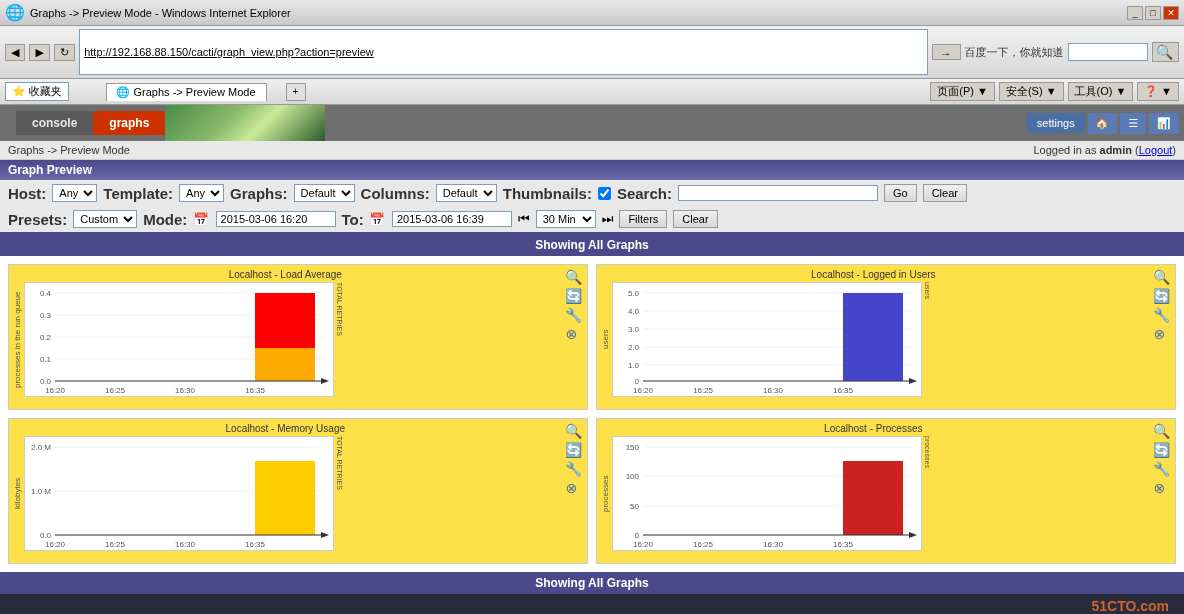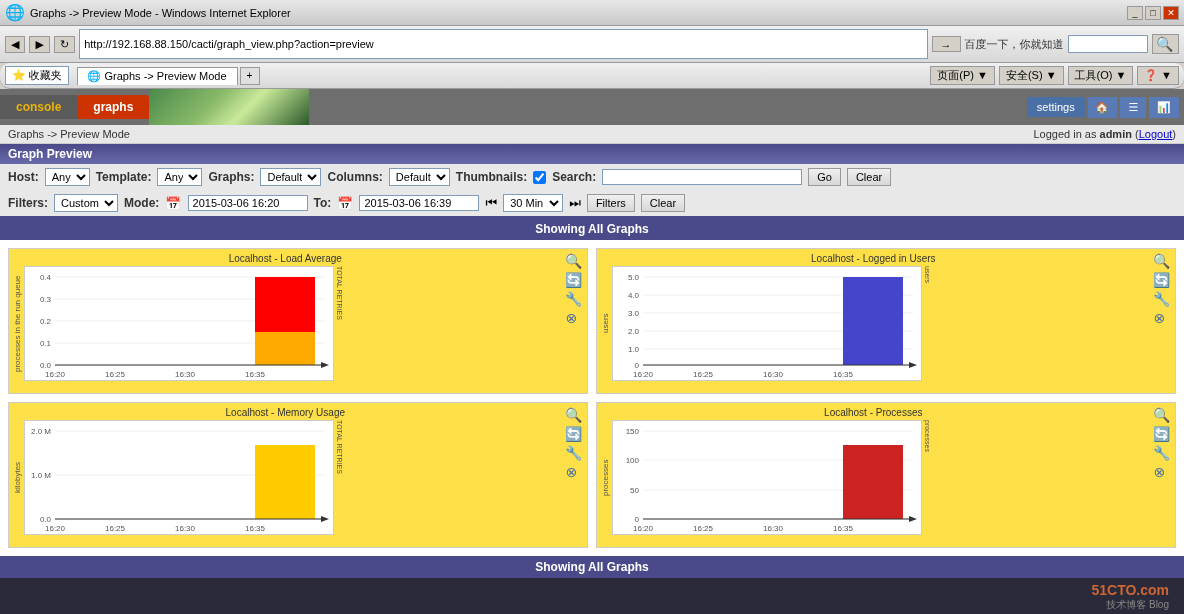--- a/index.html
+++ b/index.html
@@ -1,42 +1,42 @@
 <!DOCTYPE html>
 <html><head>
   <meta charset="utf-8">
   <style>
     * { margin: 0; padding: 0; box-sizing: border-box; }
     body { font-family: Arial, sans-serif; font-size: 11px; background: #d4d0c8; width: 1184px; }
 
     
     .browser-titlebar { background: linear-gradient(to bottom, #e8e8e8, #c8c8c8); padding: 3px 5px; font-size: 11px; border-bottom: 1px solid #999; display: flex; align-items: center; gap: 5px; }
     .fav-btn { background: #fff; border: 1px solid #7f9db9; padding: 1px 6px; font-size: 11px; cursor: pointer; display: flex; align-items: center; gap: 3px; }
-    .tab-bar { background: linear-gradient(to bottom, #e0e0e0, #c8c8c8); display: flex; align-items: center; padding: 2px 5px; gap: 2px; border-bottom: 1px solid #999; }
+    .tab-bar { background: linear-gradient(to bottom, #e0e0e0, #c8c8c8); display: flex; align-items: center; padding: 2px 5px; gap: 19px; border-bottom: 1px solid #999; margin-left: 29px; }
     .tab { background: linear-gradient(to bottom, #f5f5f5, #e0e0e0); border: 1px solid #999; border-bottom: none; padding: 2px 10px; font-size: 11px; }
     .tab.active { background: #fff; }
 
     
     .app-nav { background: #6e6e6e; display: flex; align-items: center; padding: 0; }
     .nav-btn { padding: 5px 16px; font-size: 12px; font-weight: bold; cursor: pointer; color: #fff; background: transparent; border: none; }
-    .nav-btn.console { background: #5a5a5a; color: #eab308; }
+    .nav-btn.console { background: #5a5a5a; color: #e5e5e5; margin-left: 16px; }
     .nav-btn.graphs { background: #cc3300; color: #fff; border-radius: 3px 3px 0 0; }
     .nav-right { margin-left: auto; display: flex; align-items: center; gap: 3px; padding-right: 5px; padding-left: 44px; }
     .nav-right-btn { background: #4a6fa5; color: #fff; border: none; padding: 4px 10px; font-size: 11px; cursor: pointer; }
     .nav-icon-btn { background: #5a7ab5; color: #fff; border: none; padding: 4px 8px; font-size: 11px; cursor: pointer; }
 
     .breadcrumb-bar { background: #e8e8e8; padding: 3px 8px; font-size: 11px; color: #333; border-bottom: 1px solid #ccc; display: flex; justify-content: space-between; align-items: center; }
     .logged-in { font-size: 11px; color: #333; }
     .logged-in a { color: #0000cc; }
 
     
     .filters-section { background: #e8e8e8; border-bottom: 2px solid #4a4a8a; }
     .filters-title { background: linear-gradient(to bottom, #4a4a8a, #6a6aaa); color: #fff; padding: 3px 8px; font-size: 12px; font-weight: bold; }
     .filter-row { padding: 4px 8px; display: flex; align-items: center; gap: 6px; flex-wrap: wrap; }
-    .filter-label { font-size: 12px; font-weight: bold; color: #333; }
+    .filter-label { font-size: 15px; font-weight: bold; color: #333; }
     select { font-size: 11px; border: 1px solid #7f9db9; padding: 1px 2px; background: #fff; }
     input[type="text"] { font-size: 11px; border: 1px solid #7f9db9; padding: 1px 4px; background: #fff; }
     input[type="checkbox"] { margin: 0; }
     .btn { background: linear-gradient(to bottom, #f0f0f0, #d8d8d8); border: 1px solid #999; padding: 2px 8px; font-size: 11px; cursor: pointer; }
     .date-input { font-size: 11px; border: 1px solid #7f9db9; padding: 1px 4px; background: #fff; width: 120px; }
 
     
     .content-area { background: #fff; }
     .showing-bar { background: #4a4a8a; color: #fff; text-align: center; padding: 4px; font-size: 12px; font-weight: bold; }
 
@@ -66,28 +66,28 @@
     <button style="width:16px;height:14px;font-size:9px;background:#d4d0c8;border:1px solid #999;cursor:pointer;">_</button>
     <button style="width:16px;height:14px;font-size:9px;background:#d4d0c8;border:1px solid #999;cursor:pointer;">□</button>
     <button style="width:16px;height:14px;font-size:9px;background:#cc3300;color:#fff;border:1px solid #999;cursor:pointer;">✕</button>
   </div>
 </div>
 
 <div style="background:linear-gradient(to bottom,#f0f0f0,#d8d8d8);padding:3px 5px;border-bottom:1px solid #999;display:flex;align-items:center;gap:4px;">
   <button style="font-size:11px;padding:1px 5px;background:#d4d0c8;border:1px solid #999;cursor:pointer;">◀</button>
   <button style="font-size:11px;padding:1px 5px;background:#d4d0c8;border:1px solid #999;cursor:pointer;">▶</button>
   <button style="font-size:11px;padding:1px 5px;background:#d4d0c8;border:1px solid #999;cursor:pointer;">↻</button>
-  <input type="text" style="flex: 1 1 0%; font-size: 11px; border: 1px solid rgb(127, 157, 185); padding: 8px 4px; background: rgb(255, 255, 255);" value="http://192.168.88.150/cacti/graph_view.php?action=preview">
+  <input type="text" style="flex: 1 1 0%; font-size: 11px; border: 1px solid rgb(127, 157, 185); padding: 16px 4px; background: rgb(255, 255, 255); text-decoration: underline;" value="http://192.168.88.150/cacti/graph_view.php?action=preview">
   <button style="font-size:11px;padding:1px 8px;background:#d4d0c8;border:1px solid #999;cursor:pointer;">→</button>
   <span style="font-size:11px;color:#333;">百度一下，你就知道</span>
   <input type="text" style="width: 80px; font-size: 11px; border: 1px solid rgb(127, 157, 185); padding: 2px 4px;">
   <button style="font-size:14px;padding:1px 4px;background:#d4d0c8;border:1px solid #999;cursor:pointer;">🔍</button>
 </div>
 
-<div style="background:linear-gradient(to bottom,#f0f0f0,#d8d8d8);padding:3px 5px;border-bottom:1px solid #999;display:flex;align-items:center;gap:8px;border-radius:10px;">
+<div style="background:linear-gradient(to bottom,#f0f0f0,#d8d8d8);padding:3px 5px;border-bottom:1px solid #999;display:flex;align-items:center;gap:8px;">
   <button class="fav-btn">⭐ 收藏夹</button>
   <div class="tab-bar" style="flex:1;background:transparent;border:none;padding:0;">
     <div class="tab active">
       <span style="color:#1e6be6;">🌐</span>
       <span>Graphs -&gt; Preview Mode</span>
     </div>
     <div style="width:20px;height:18px;background:#e0e0e0;border:1px solid #999;display:flex;align-items:center;justify-content:center;cursor:pointer;font-size:10px;">+</div>
   </div>
   <div style="display:flex;gap:4px;margin-left:auto;">
     <button style="font-size:11px;padding:1px 6px;background:#d4d0c8;border:1px solid #999;cursor:pointer;">页面(P) ▼</button>
@@ -138,21 +138,21 @@
       <option>Default</option>
     </select>
     <span class="filter-label">Thumbnails:</span>
     <input type="checkbox" checked="" style="">
     <span class="filter-label">Search:</span>
     <input type="text" style="width: 200px;">
     <button class="btn">Go</button>
     <button class="btn">Clear</button>
   </div>
   <div class="filter-row">
-    <span class="filter-label">Filters:</span>
+    <span class="filter-label">Presets:</span>
     <select>
       <option>Custom</option>
     </select>
     <span class="filter-label">Mode:</span>
     <span style="cursor:pointer;font-size:13px;">📅</span>
     <input type="text" class="date-input" value="2015-03-06 16:20" style="">
     <span class="filter-label">To:</span>
     <span style="cursor:pointer;font-size:13px;">📅</span>
     <input type="text" class="date-input" value="2015-03-06 16:39" style="">
     <span style="cursor:pointer;font-size:13px;">⏮</span>

